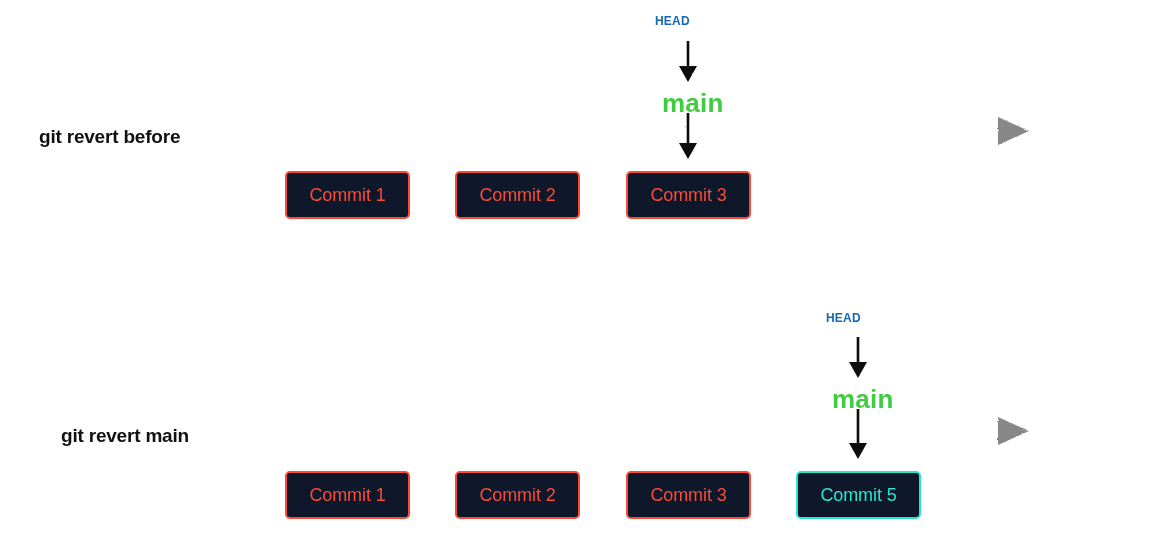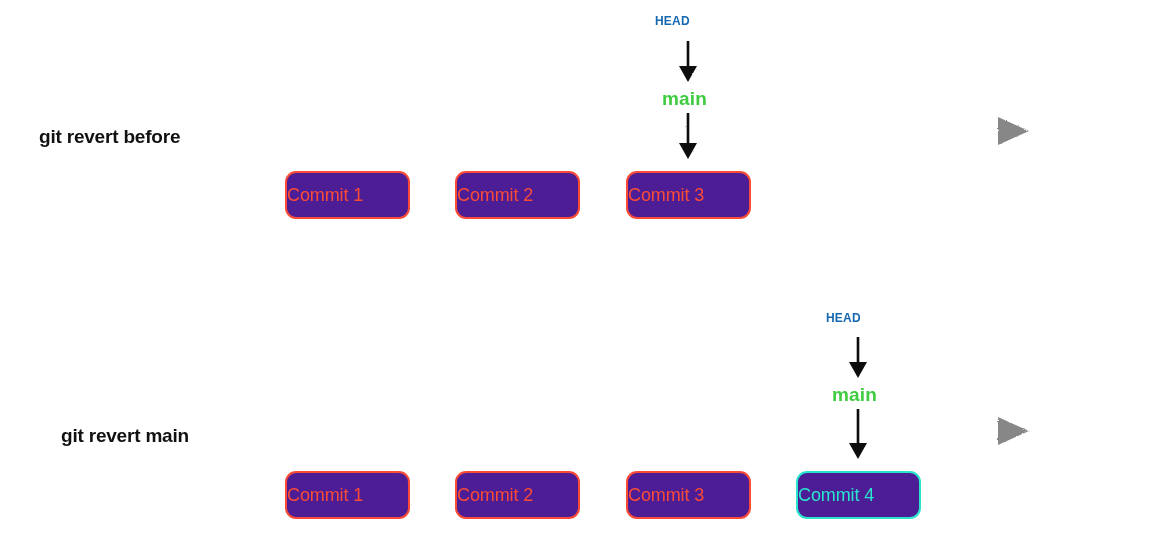--- a/index.html
+++ b/index.html
@@ -40,36 +40,37 @@
     font-weight: bold;
     font-size: 12px;
     color: #1668b0;
     letter-spacing: 0.2px;
     white-space: nowrap;
   }
   .main-label {
     position: absolute;
     font-family: "Liberation Sans", sans-serif;
     font-weight: bold;
-    font-size: 19px;
+    font-size: 26px;
     color: #40cc40;
     letter-spacing: 0.2px;
     white-space: nowrap;
   }
   
   .commit-box {
     position: absolute;
     width: 125px;
     height: 48px;
     border: 2.6px solid #fb4b36;
-    border-radius: 11px;
+    border-radius: 5px;
     box-sizing: border-box;
     display: flex;
     align-items: center;
-    background: #4c1d95;
+    justify-content: center;
+    background: #0f172a;
   }
   .commit-box .commit-text {
     font-family: "Liberation Sans", sans-serif;
     font-size: 18px;
     font-weight: 500;
     color: #fb4b36;
     white-space: nowrap;
     letter-spacing: -0.1px;
   }
   .commit-box.cyan {
@@ -171,16 +172,16 @@
 
   <div class="commit-box" style="left:455px; top:471px;">
     <span class="commit-text">Commit 2</span>
   </div>
 
   <div class="commit-box" style="left:626px; top:471px;">
     <span class="commit-text">Commit 3</span>
   </div>
 
   <div class="commit-box cyan" style="left:796px; top:471px;">
-    <span class="commit-text">Commit 4</span>
+    <span class="commit-text">Commit 5</span>
   </div>
 
 </div>
 
 </body></html>

